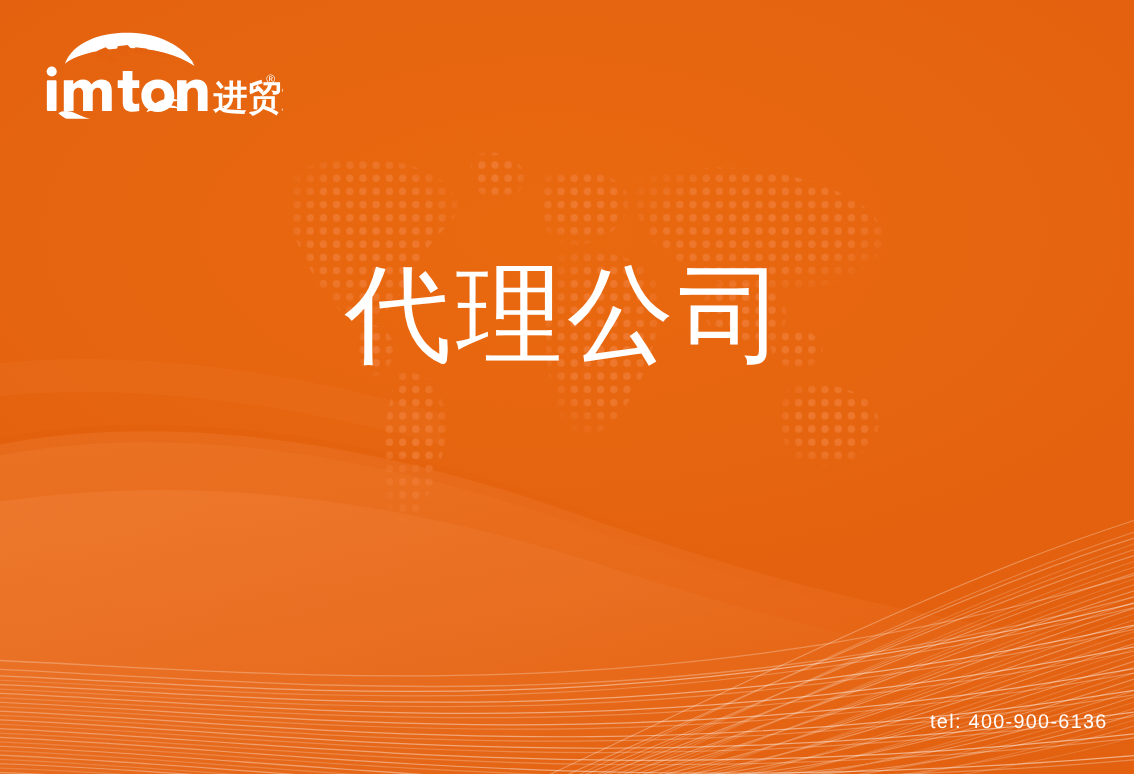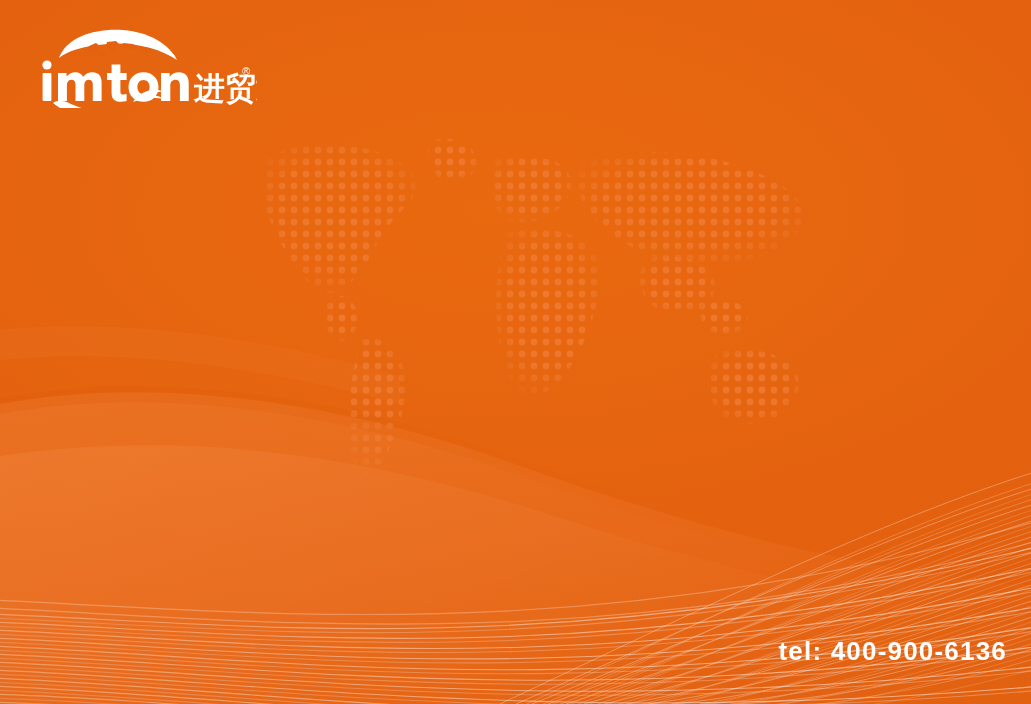--- a/index.html
+++ b/index.html
@@ -64,22 +64,22 @@
     color: #ffffff;
     white-space: nowrap;
   }
 
   
   #phone {
     position: absolute;
     right: 24px;
     bottom: 37px;
     z-index: 10;
-    font-size: 26px;
-    font-weight: 700;
+    font-size: 18px;
+    font-weight: 400;
     letter-spacing: 1.2px;
     color: #ffffff;
     white-space: nowrap;
   }
 </style>
 </head>
 <body>
 
 <div id="banner">
 
@@ -257,17 +257,18 @@
 
       <g>
         <path d="M16 77 C 36 95 92 99 132 84 C 112 92 62 91 34 78 C 26 74 20 74 16 77 Z" fill="#ffffff"></path>
         <path d="M96 76 c10 -4 22 -5 31 -3 c-4 -3 -9 -4 -13 -3 c3 -3 8 -5 13 -4
                  c-8 -4 -18 -2 -24 3 c-4 3 -6 5 -7 7 Z" fill="#ffffff"></path>
       </g>
     </svg>
   </div>
 
   <div id="headline">
+    <span class="headline-line">代理公司</span>
   </div>
 
   <div id="phone">tel: 400-900-6136</div>
 
 </div>
 
 </body></html>

